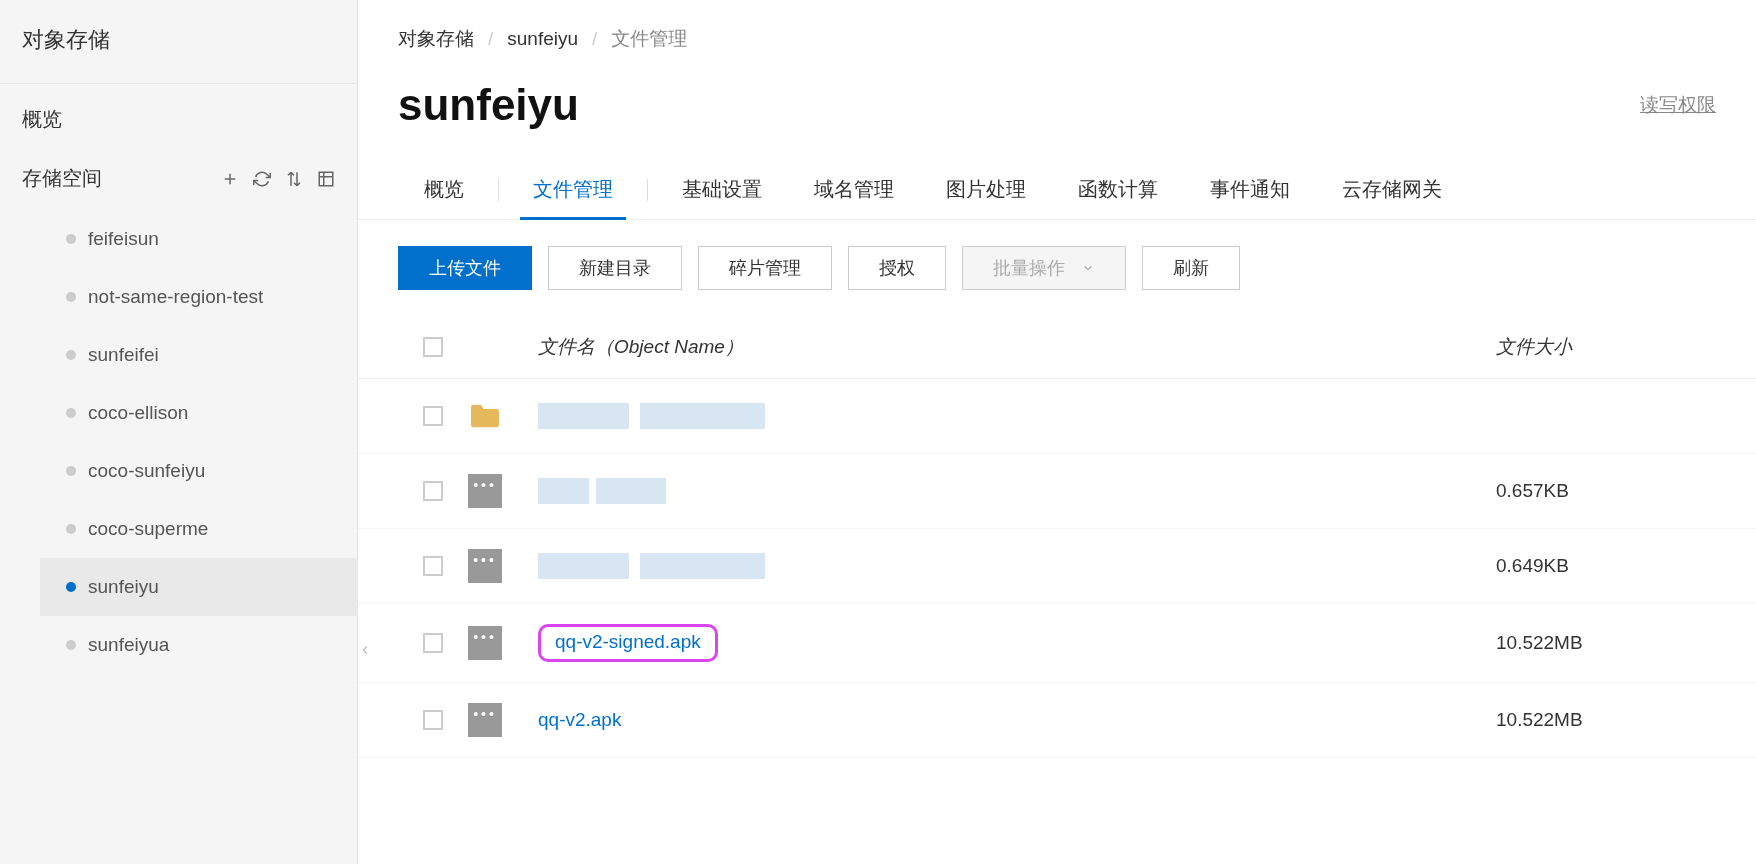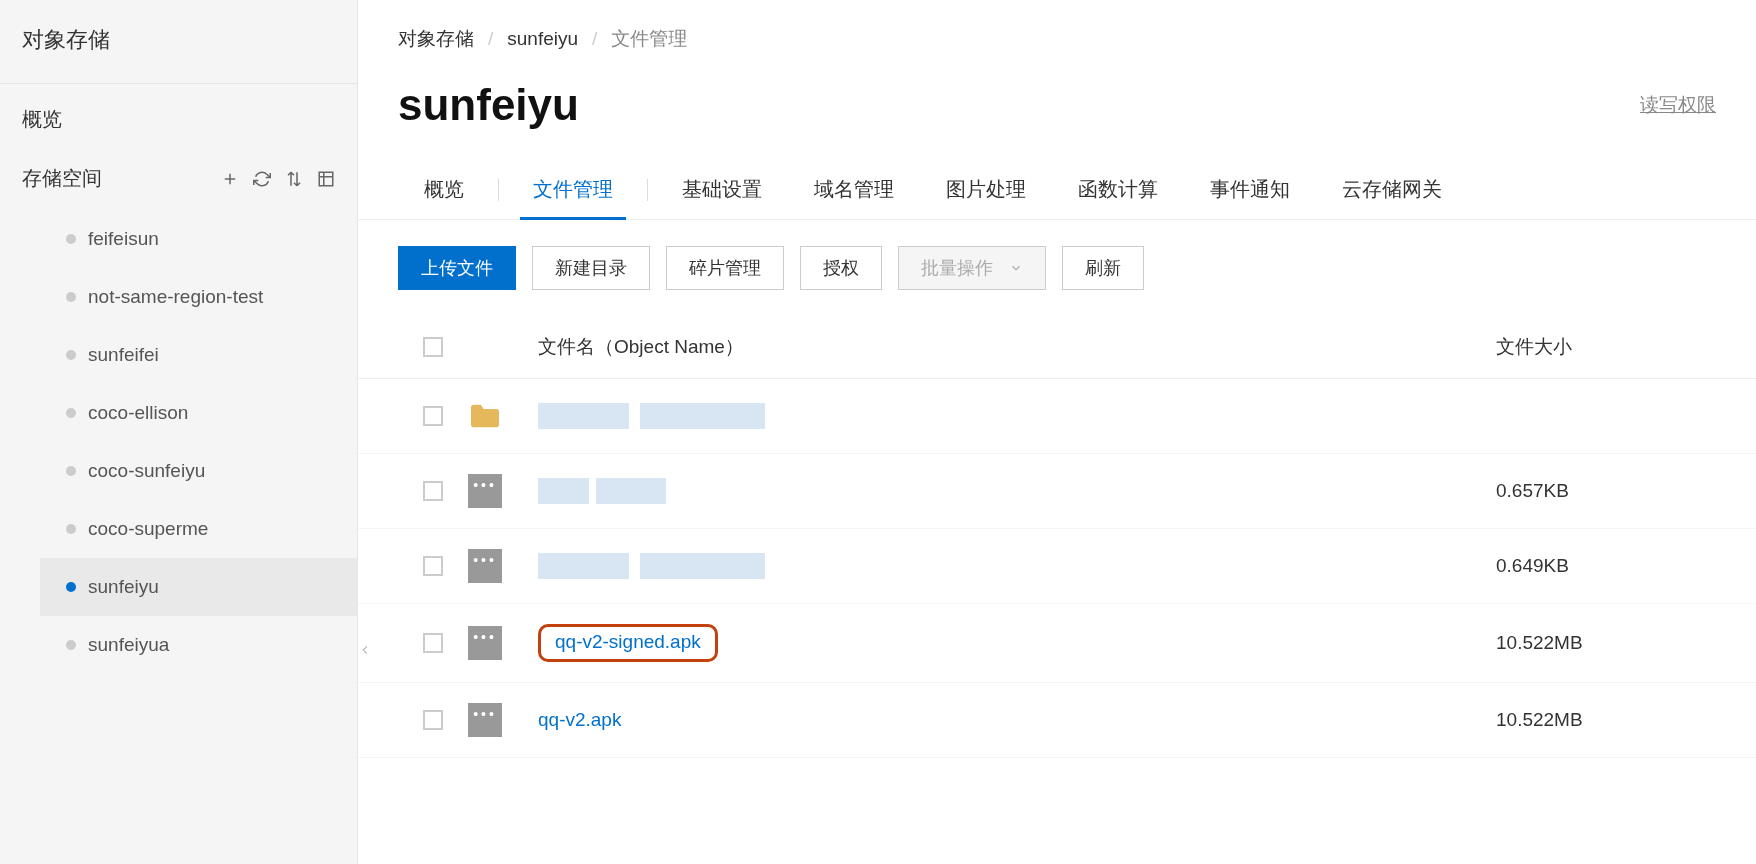--- a/index.html
+++ b/index.html
@@ -27,37 +27,37 @@
 .breadcrumb .sep { color: #ccc; }
 .page-header { display: flex; align-items: center; justify-content: space-between; padding: 18px 40px 30px; }
 .page-title { font-size: 44px; font-weight: 600; color: #111; }
 .permission { font-size: 19px; color: #888; text-decoration: underline; }
 .tabs { display: flex; align-items: center; gap: 0; padding: 0 40px; border-bottom: 1px solid #eee; }
 .tab { padding: 16px 26px; font-size: 20px; color: #333; cursor: pointer; position: relative; }
 .tab.active { color: #0070cc; }
 .tab.active::after { content: ""; position: absolute; bottom: -1px; left: 10%; right: 10%; height: 3px; background: #0070cc; }
 .tab-sep { width: 1px; height: 22px; background: #ddd; margin: 0 8px; }
 .toolbar { display: flex; align-items: center; gap: 16px; padding: 26px 40px; }
-.btn { height: 44px; padding: 0 22px; font-size: 18px; border: 1px solid #ccc; background: #fff; color: #333; cursor: pointer; display: flex; align-items: center; gap: 8px; }
+.btn { height: 44px; padding: 0 30px; font-size: 18px; border: 1px solid #ccc; background: #fff; color: #333; cursor: pointer; display: flex; align-items: center; gap: 8px; }
 .btn.primary { background: #0070cc; border-color: #0070cc; color: #fff; }
 .btn.disabled { background: #f5f5f5; color: #aaa; cursor: not-allowed; gap: 16px; }
-.table-header { display: flex; align-items: center; padding: 18px 40px; border-bottom: 1px solid #eee; font-size: 19px; color: #333; }
+.table-header { display: flex; align-items: center; padding: 18px 40px; border-bottom: 1px solid #eee; font-size: 19px; color: #333; font-style: italic; }
 .col-check { width: 70px; display: flex; justify-content: center; }
 .col-icon { width: 70px; display: flex; align-items: center; }
 .col-name { flex: 1; }
 .col-size { width: 220px; }
 .checkbox { width: 20px; height: 20px; border: 2px solid #ccc; background: #fff; cursor: pointer; }
 .row { display: flex; align-items: center; padding: 20px 40px; border-bottom: 1px solid #f5f5f5; font-size: 19px; }
 .file-icon { width: 34px; height: 34px; display: flex; align-items: center; justify-content: center; }
 .folder-svg { color: #e5b85c; }
 .fileblk { width: 34px; height: 34px; background: #999; display: flex; align-items: flex-start; justify-content: center; padding-top: 4px; }
 .fileblk .dots { color: #fff; font-size: 14px; letter-spacing: 3px; line-height: 1; }
 .file-name { color: #0070cc; cursor: pointer; }
 .file-name.blurred { background: linear-gradient(90deg, #d8e6f3 0%, #d8e6f3 40%, transparent 40%, transparent 45%, #d8e6f3 45%, #d8e6f3 100%); color: transparent; padding: 2px 6px; filter: blur(0.5px); display: inline-block; }
-.highlight-box { display: inline-block; border: 3px solid #c2410c; border-radius: 10px; padding: 4px 14px 6px; }
+.highlight-box { display: inline-block; border: 3px solid #d946ef; border-radius: 10px; padding: 4px 14px 6px; }
 </style>
 </head>
 <body>
 
 <div class="sidebar">
   <div class="sidebar-title">对象存储</div>
   <div class="sidebar-overview">概览</div>
   <div class="sidebar-header">
     <span class="sidebar-header-label">存储空间</span>
     <div class="sidebar-header-icons">

